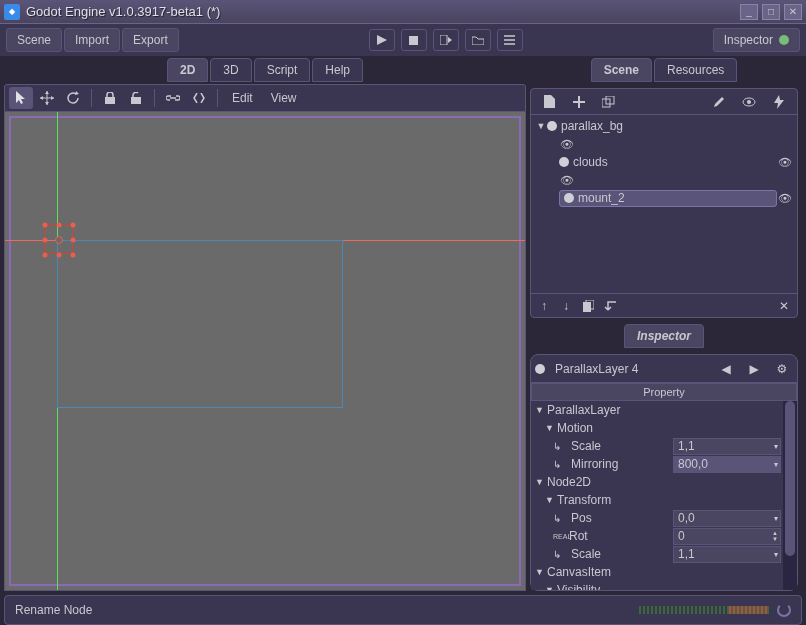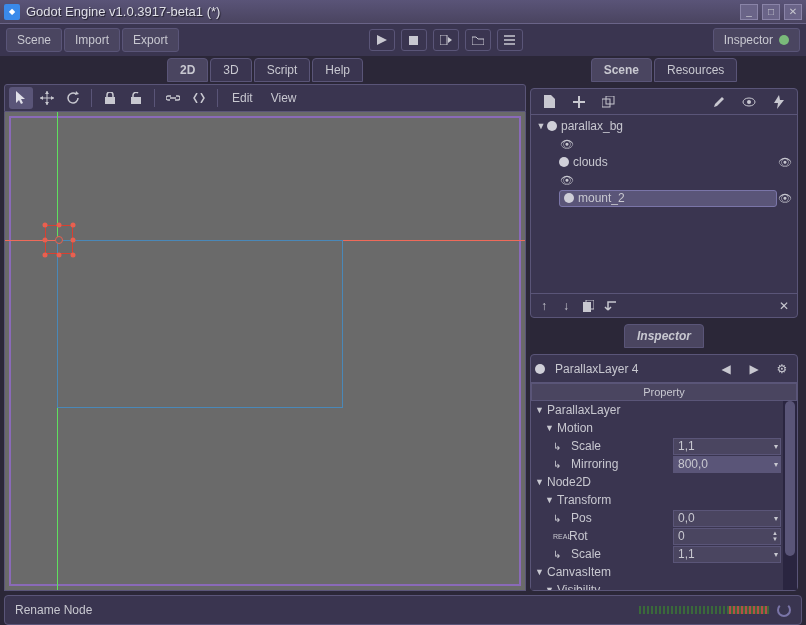--- a/index.html
+++ b/index.html
@@ -60,21 +60,21 @@
 .tree-dot { width: 10px; height: 10px; border-radius: 50%; margin-right: 4px; flex-shrink: 0; }
 .tree-label { flex: 1; font-size: 12px; }
 .tree-row.selected .tree-label-wrap { background: #5a5578; border: 1px solid #7a75a8; border-radius: 3px; padding: 0 4px; display: flex; align-items: center; flex: 1; height: 17px; }
 .tree-label-wrap { display: flex; align-items: center; flex: 1; }
 .eye-icon { width: 16px; display: inline-flex; justify-content: center; font-size: 11px; }
 
 .tree-footer { height: 24px; display: flex; align-items: center; padding: 0 6px; border-top: 1px solid #5a5578; gap: 8px; }
 .tree-footer .spacer { flex: 1; }
 
 
-.inspector-box { flex: 1; min-height: 0; }
+.inspector-box { flex: 1; min-height: 0; border-radius: 8px; }
 .insp-header { height: 28px; display: flex; align-items: center; padding: 0 4px; gap: 6px; border-bottom: 1px solid #5a5578; }
 .insp-nav { width: 22px; height: 20px; display: inline-flex; align-items: center; justify-content: center; cursor: pointer; }
 .insp-type { flex: 1; display: flex; align-items: center; gap: 6px; }
 .insp-columns { height: 18px; display: flex; }
 .insp-col { flex: 1; background: #4a4560; border: 1px solid #5a5578; text-align: center; font-size: 11px; line-height: 16px; }
 .insp-body { flex: 1; overflow: hidden; position: relative; }
 .insp-row { height: 18px; display: flex; align-items: center; font-size: 12px; }
 .insp-section { background: #3a3550; padding-left: 4px; }
 .insp-section .arrow { width: 12px; font-size: 9px; }
 .insp-prop { display: flex; padding-right: 16px; }

